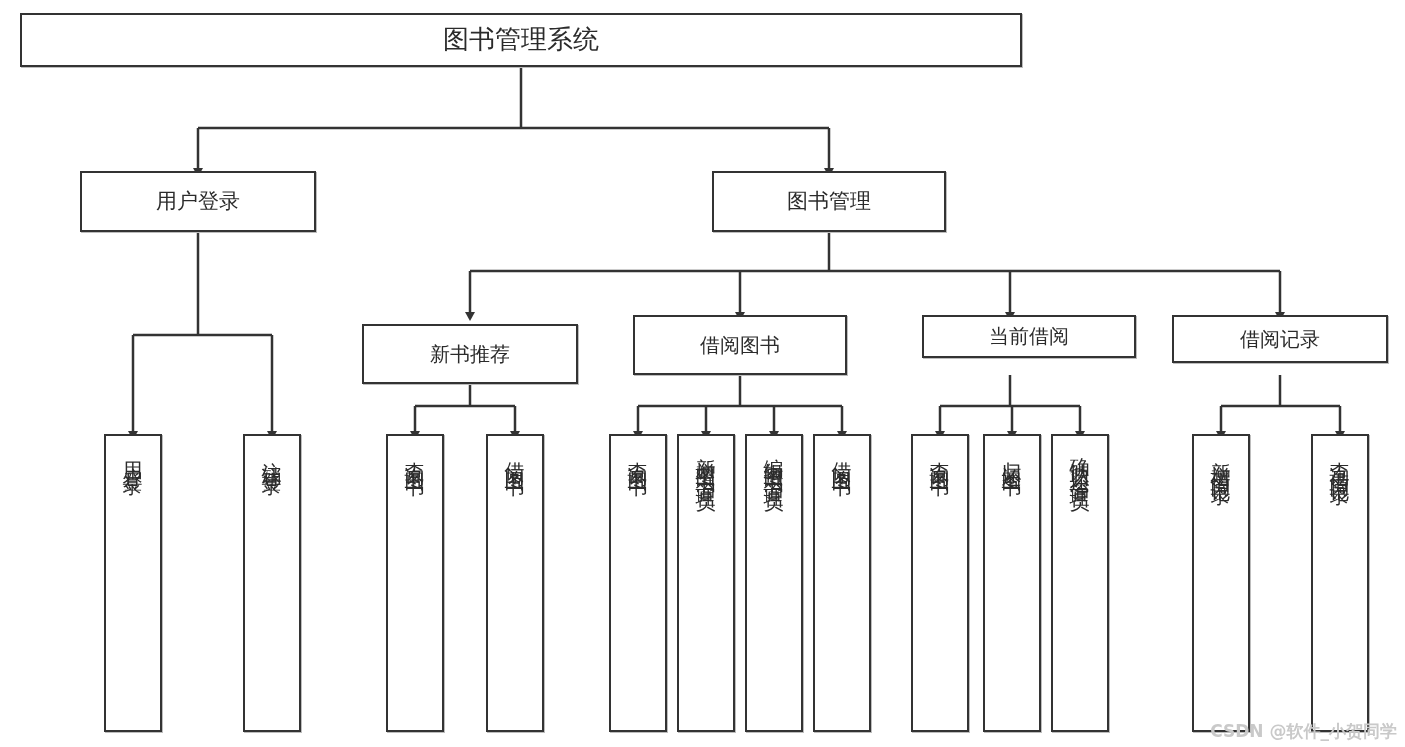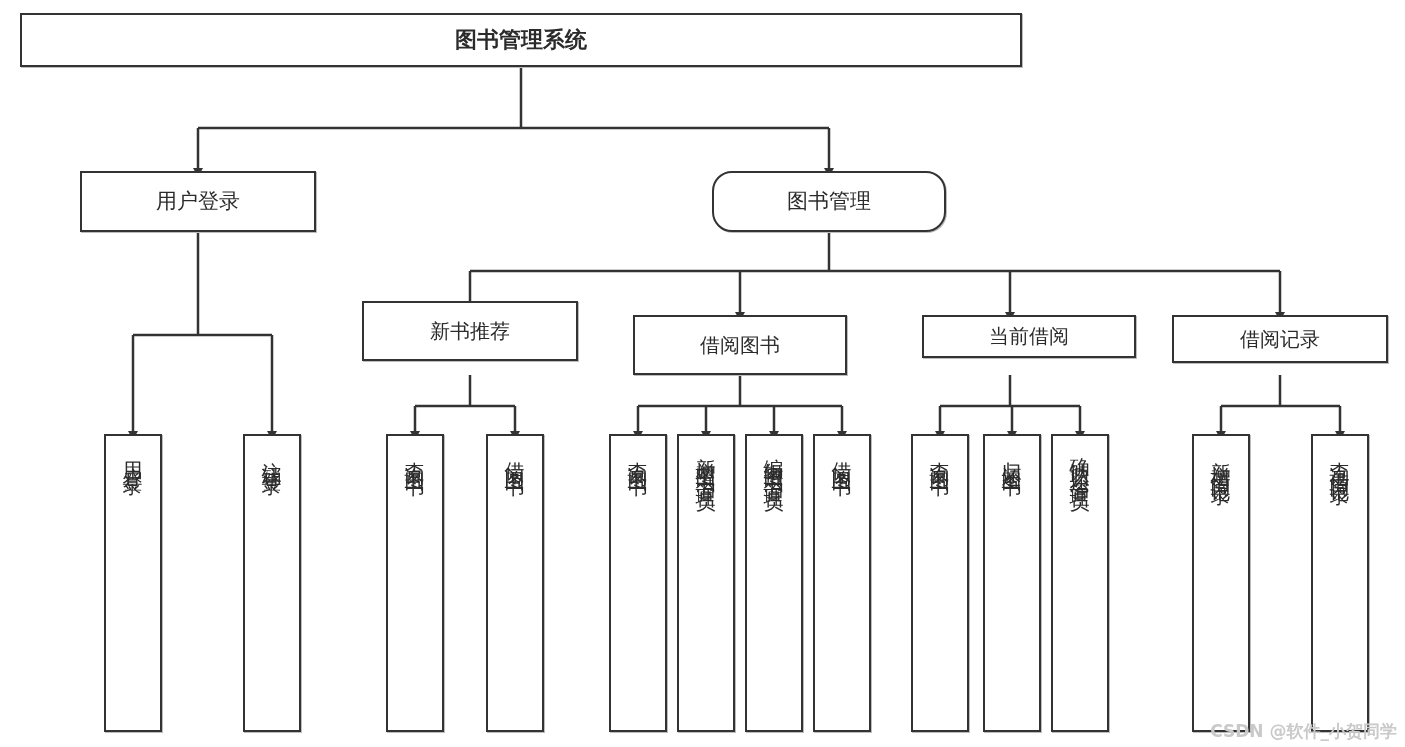--- a/index.html
+++ b/index.html
@@ -24,21 +24,21 @@
     align-items:center;
     justify-content:center;
   }
   .node-label{
     color:#2b2b2b;
     line-height:1.12;
     white-space:pre;
     text-align:center;
     letter-spacing:0px;
   }
-  .level-0 .node-label{font-size:22px;font-weight:bold;}
+  .level-0 .node-label{font-size:26px;}
   .level-1 .node-label{font-size:21px;}
   .level-2 .node-label{font-size:20px;}
   .level-3{
     align-items:flex-start;
     justify-content:center;
     padding-top:4px;
   }
   .level-3 .node-label{
     font-size:20px;
     writing-mode:vertical-rl;
@@ -106,24 +106,24 @@
         <line x1="1340" y1="406" x2="1340" y2="432" stroke="#333333" stroke-width="2.5" marker-end="url(#arrow)"></line>
       </g>
   </svg>
   <div id="nodes">
       <div class="node-box level-0" style="left: 20px; top: 13px; width: 1002px; height: 54px;">
         <span class="node-label">图书管理系统</span>
       </div>
       <div class="node-box level-1" style="left: 80px; top: 171px; width: 236px; height: 61px;">
         <span class="node-label">用户登录</span>
       </div>
-      <div class="node-box level-1" style="left: 712px; top: 171px; width: 234px; height: 61px; border-radius: 20px;">
+      <div class="node-box level-1" style="left: 712px; top: 171px; width: 234px; height: 61px;">
         <span class="node-label">图书管理</span>
       </div>
-      <div class="node-box level-2" style="left: 362px; top: 301px; width: 216px; height: 60px;">
+      <div class="node-box level-2" style="left: 362px; top: 324px; width: 216px; height: 60px;">
         <span class="node-label">新书推荐</span>
       </div>
       <div class="node-box level-2" style="left: 633px; top: 315px; width: 214px; height: 60px;">
         <span class="node-label">借阅图书</span>
       </div>
       <div class="node-box level-2" style="left: 922px; top: 315px; width: 214px; height: 43px;">
         <span class="node-label">当前借阅</span>
       </div>
       <div class="node-box level-2" style="left: 1172px; top: 315px; width: 216px; height: 48px;">
         <span class="node-label">借阅记录</span>

